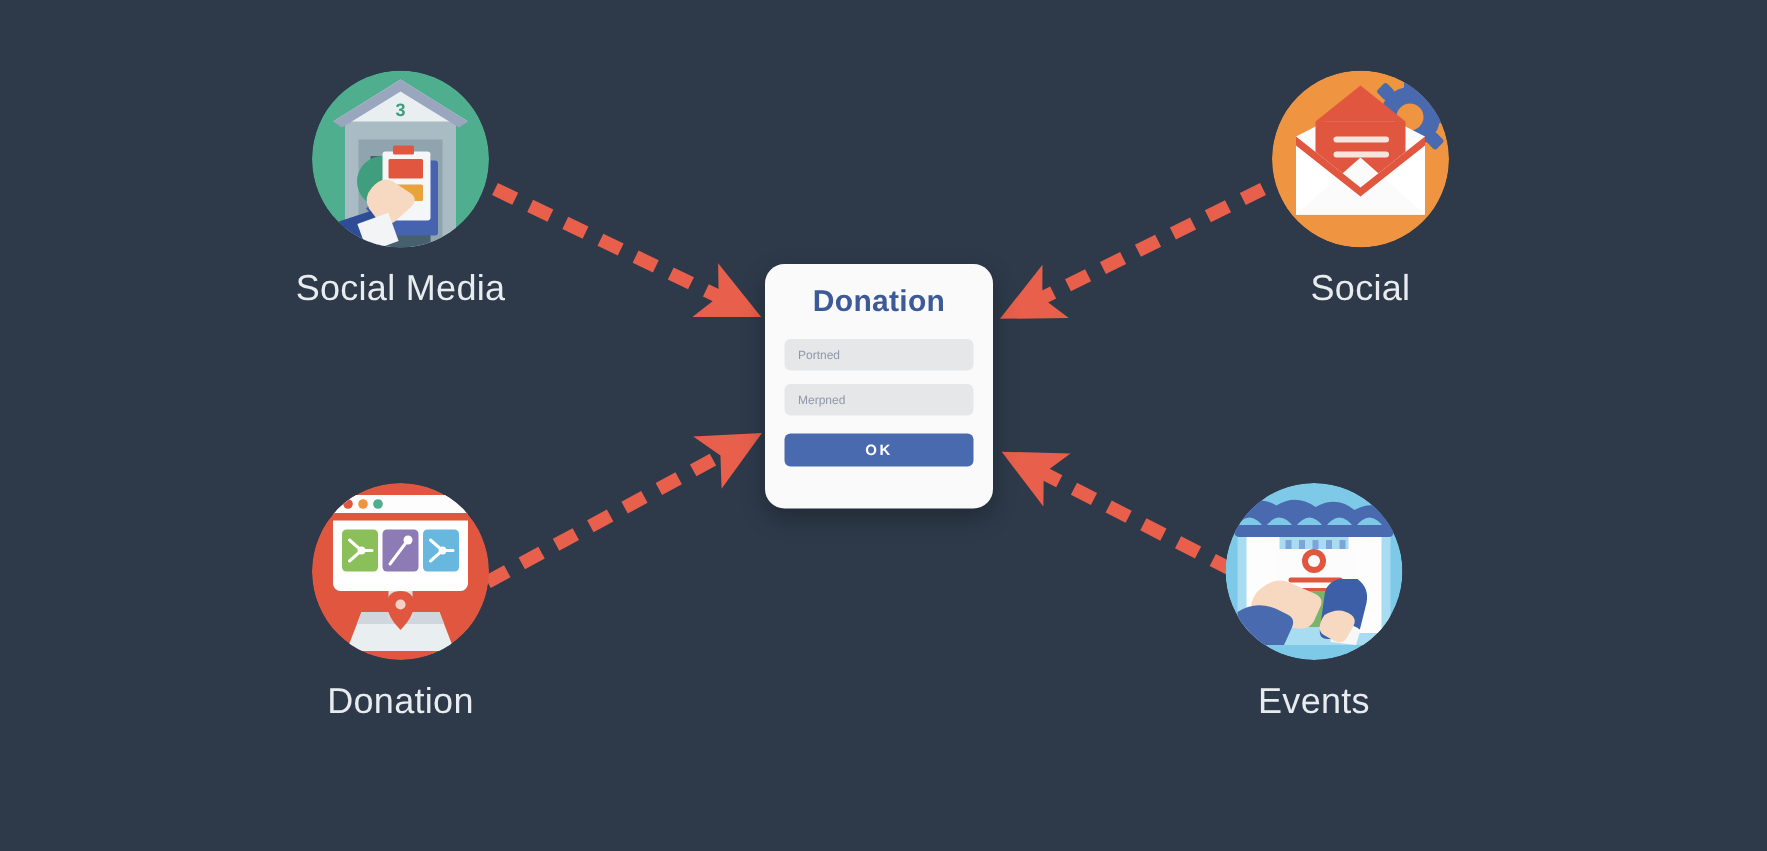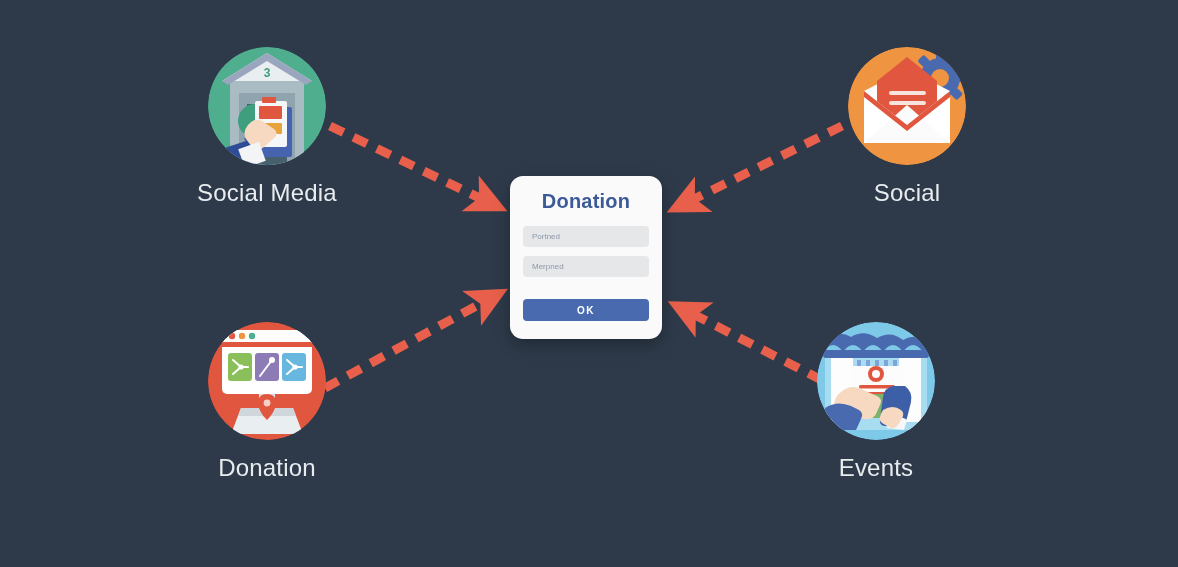--- a/index.html
+++ b/index.html
@@ -49,21 +49,21 @@
   }
   .field {
     height:21px; background:#e6e7e9; border-radius:4px;
     margin-bottom:9px; display:flex; align-items:center;
     padding-left:9px; font-size:8px; color:#8e98a8;
   }
   #ok-button {
     height:22px; background:#4a6ab0; border-radius:4px;
     display:flex; align-items:center; justify-content:center;
     color:#ffffff; font-size:10px; font-weight:bold;
-    letter-spacing:1.6px; margin-top:22px; border:none;
+    letter-spacing:1.6px; margin-top:12px; border:none;
     width:100%; cursor:pointer; font-family:"Liberation Sans", sans-serif;
   }
 </style>
 </head>
 <body>
 
 <div id="stage">
 
   <svg id="arrows" viewBox="0 0 1178 567">
     <defs>

